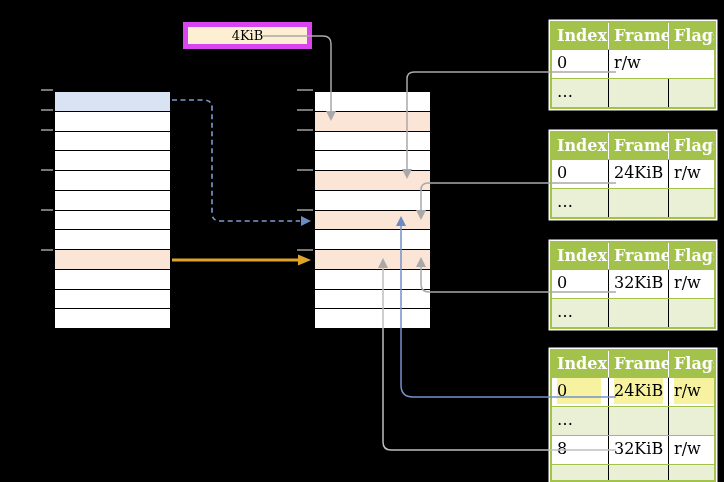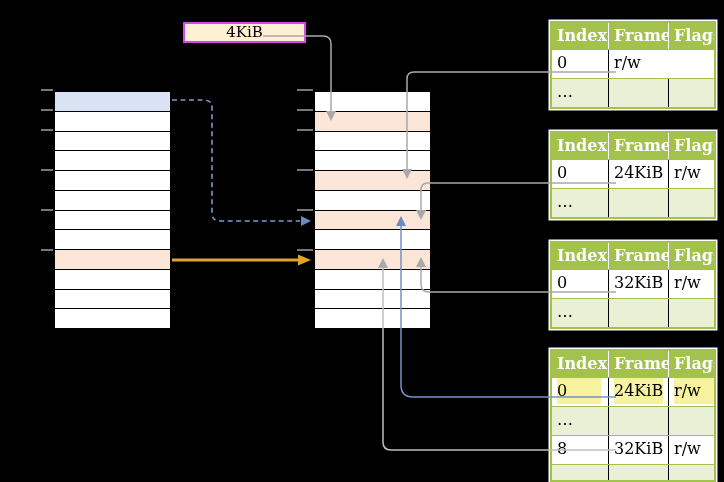--- a/index.html
+++ b/index.html
@@ -1,22 +1,22 @@
 <!DOCTYPE html>
 <html><head>
 <meta charset="utf-8">
 <style>
   html,body{margin:0;padding:0;background:#000;}
   .canvas{position:relative;width:724px;height:482px;background:#000;overflow:hidden;
           font-family:"DejaVu Serif","Liberation Serif",serif;}
 
   
   .legend-box{position:absolute;left:183px;top:22px;width:119px;height:17px;
-    background:#FCEFD2;border:2px solid #d946ef;text-align:center;
-    font-size:15px;line-height:17px;color:#000;}
+    background:#FCEFD2;border:5px solid #d946ef;text-align:center;
+    font-size:13px;line-height:17px;color:#000;}
 
   
   .memtable{position:absolute;top:90px;width:119px;height:240px;border:2px solid #000;
     box-sizing:border-box;display:flex;flex-direction:column;}
   .memtable.left{left:53px;}
   .memtable.mid{left:313px;}
   .mrow{flex:1;}
   .mrow + .mrow{border-top:1.6px solid #000;}
   .mrow.white{background:#ffffff;}
   .mrow.blue{background:#DAE3F3;}

